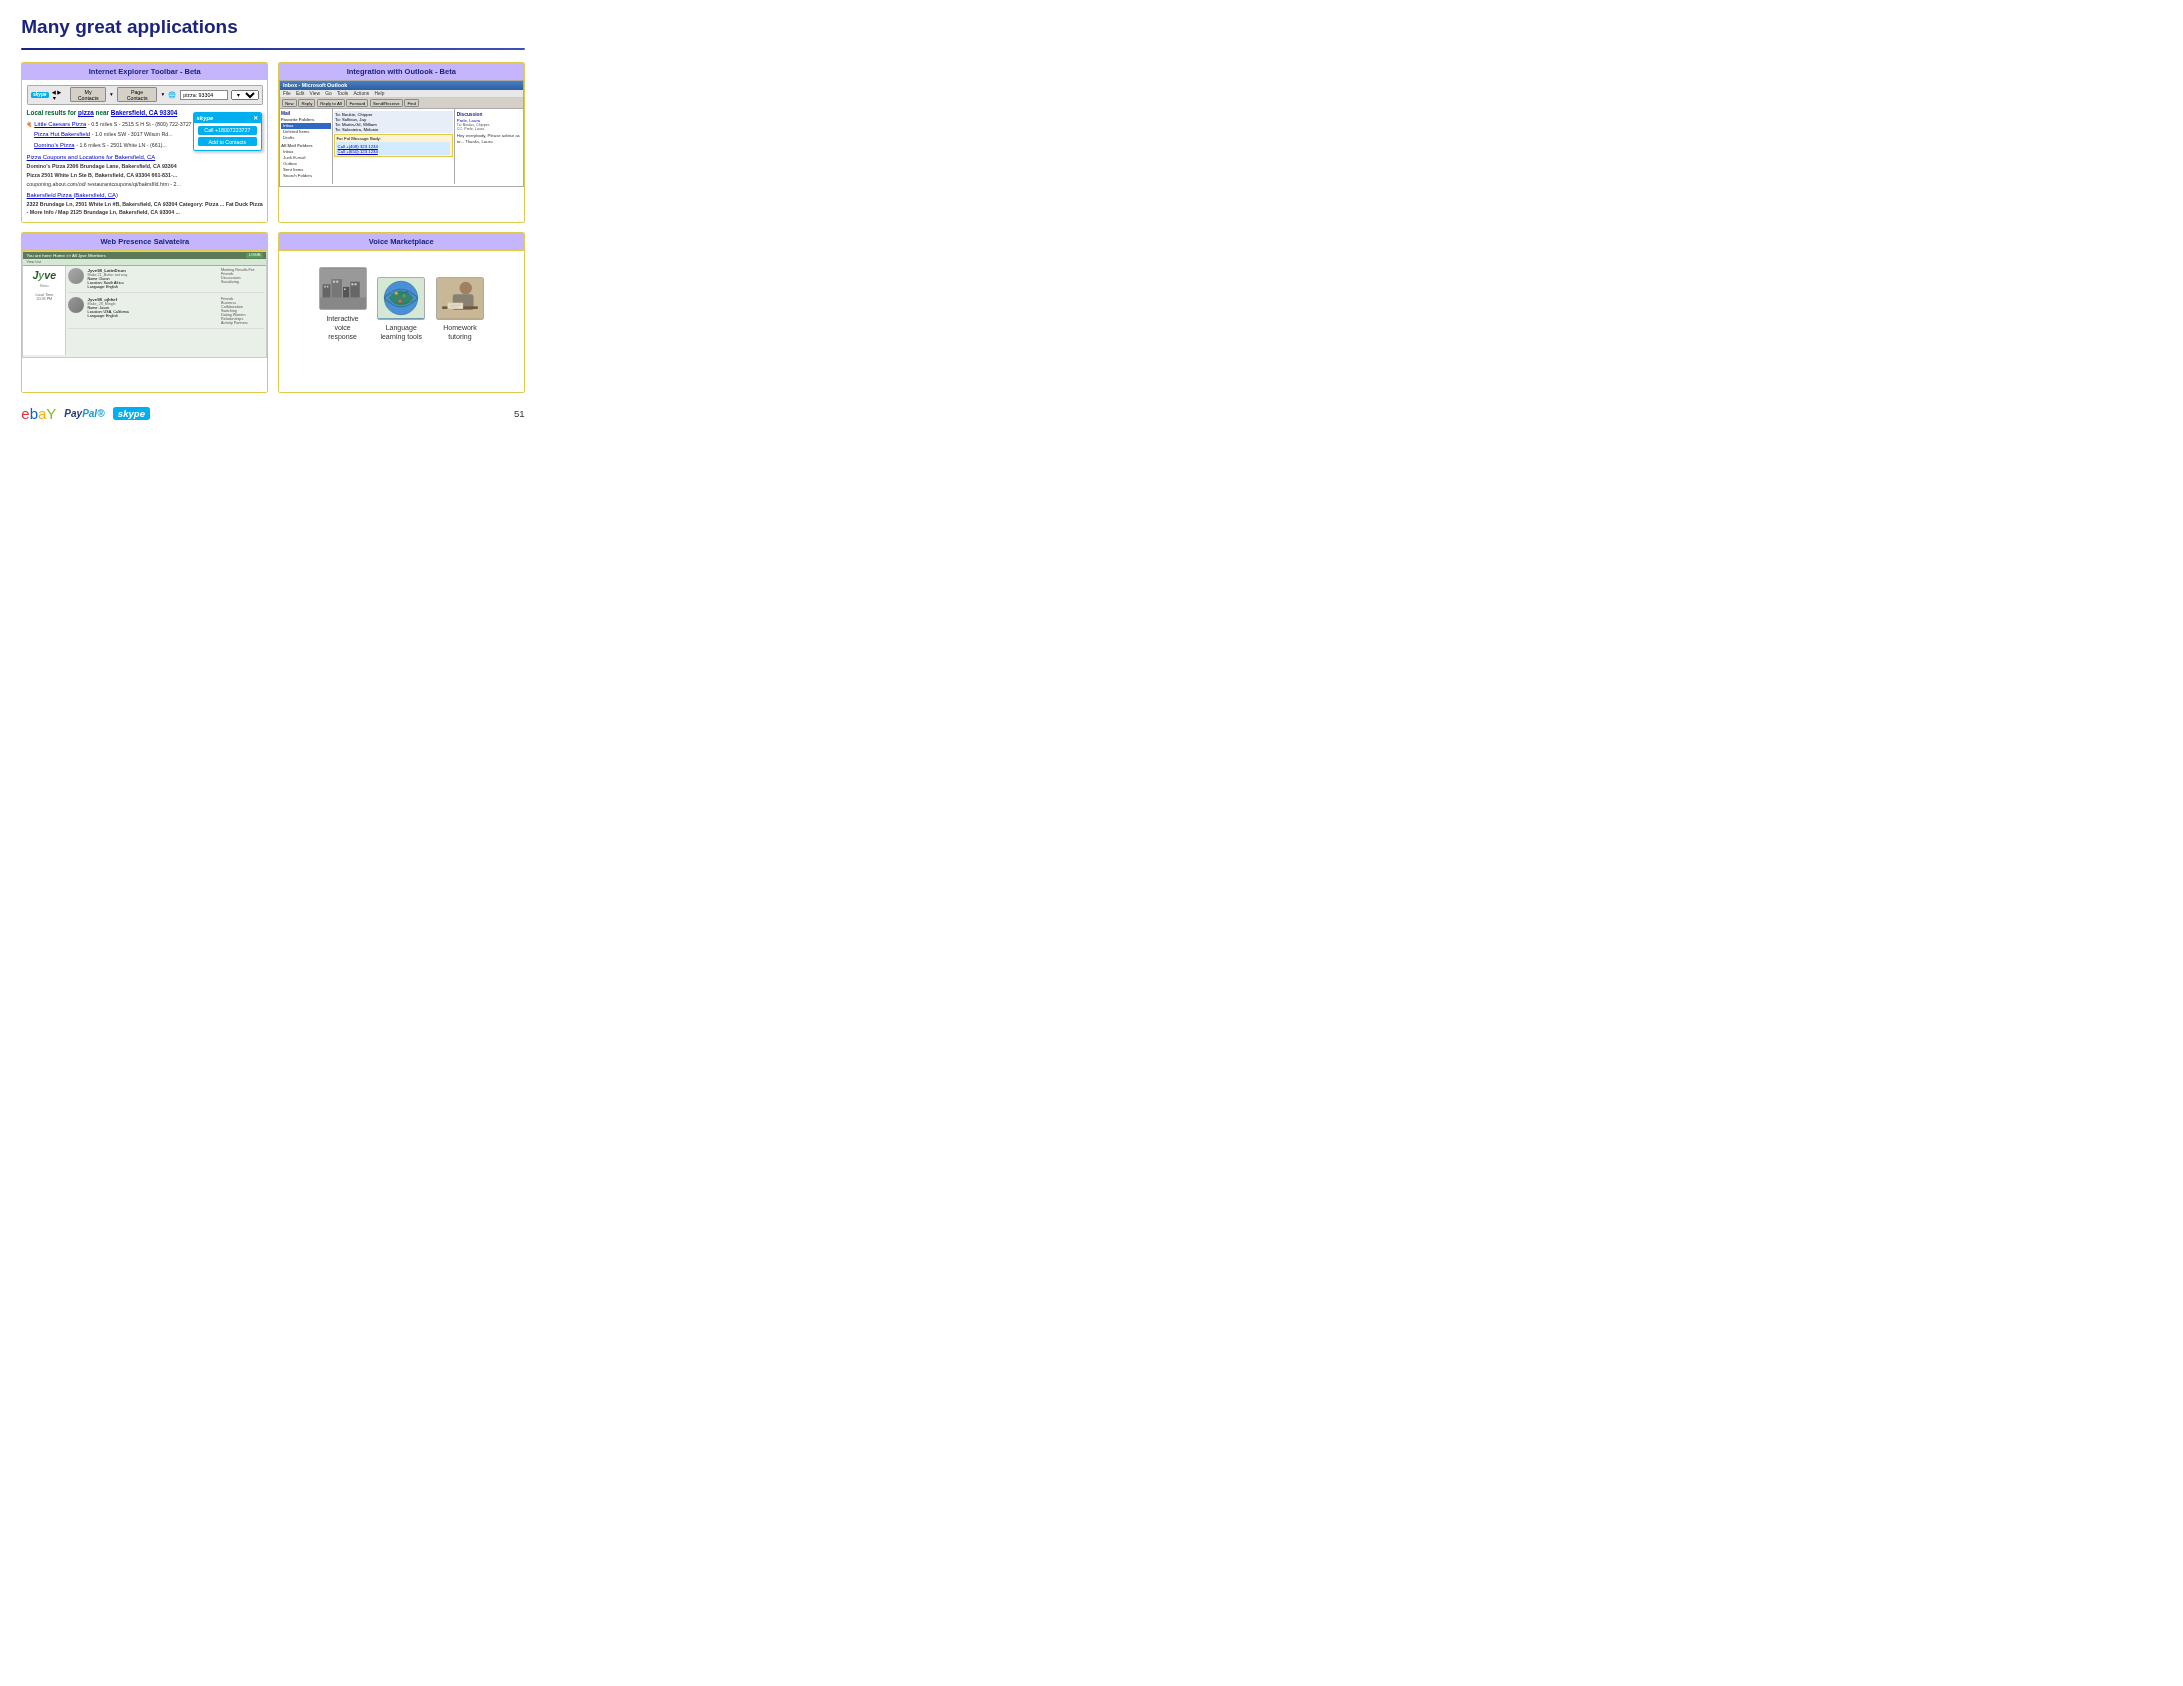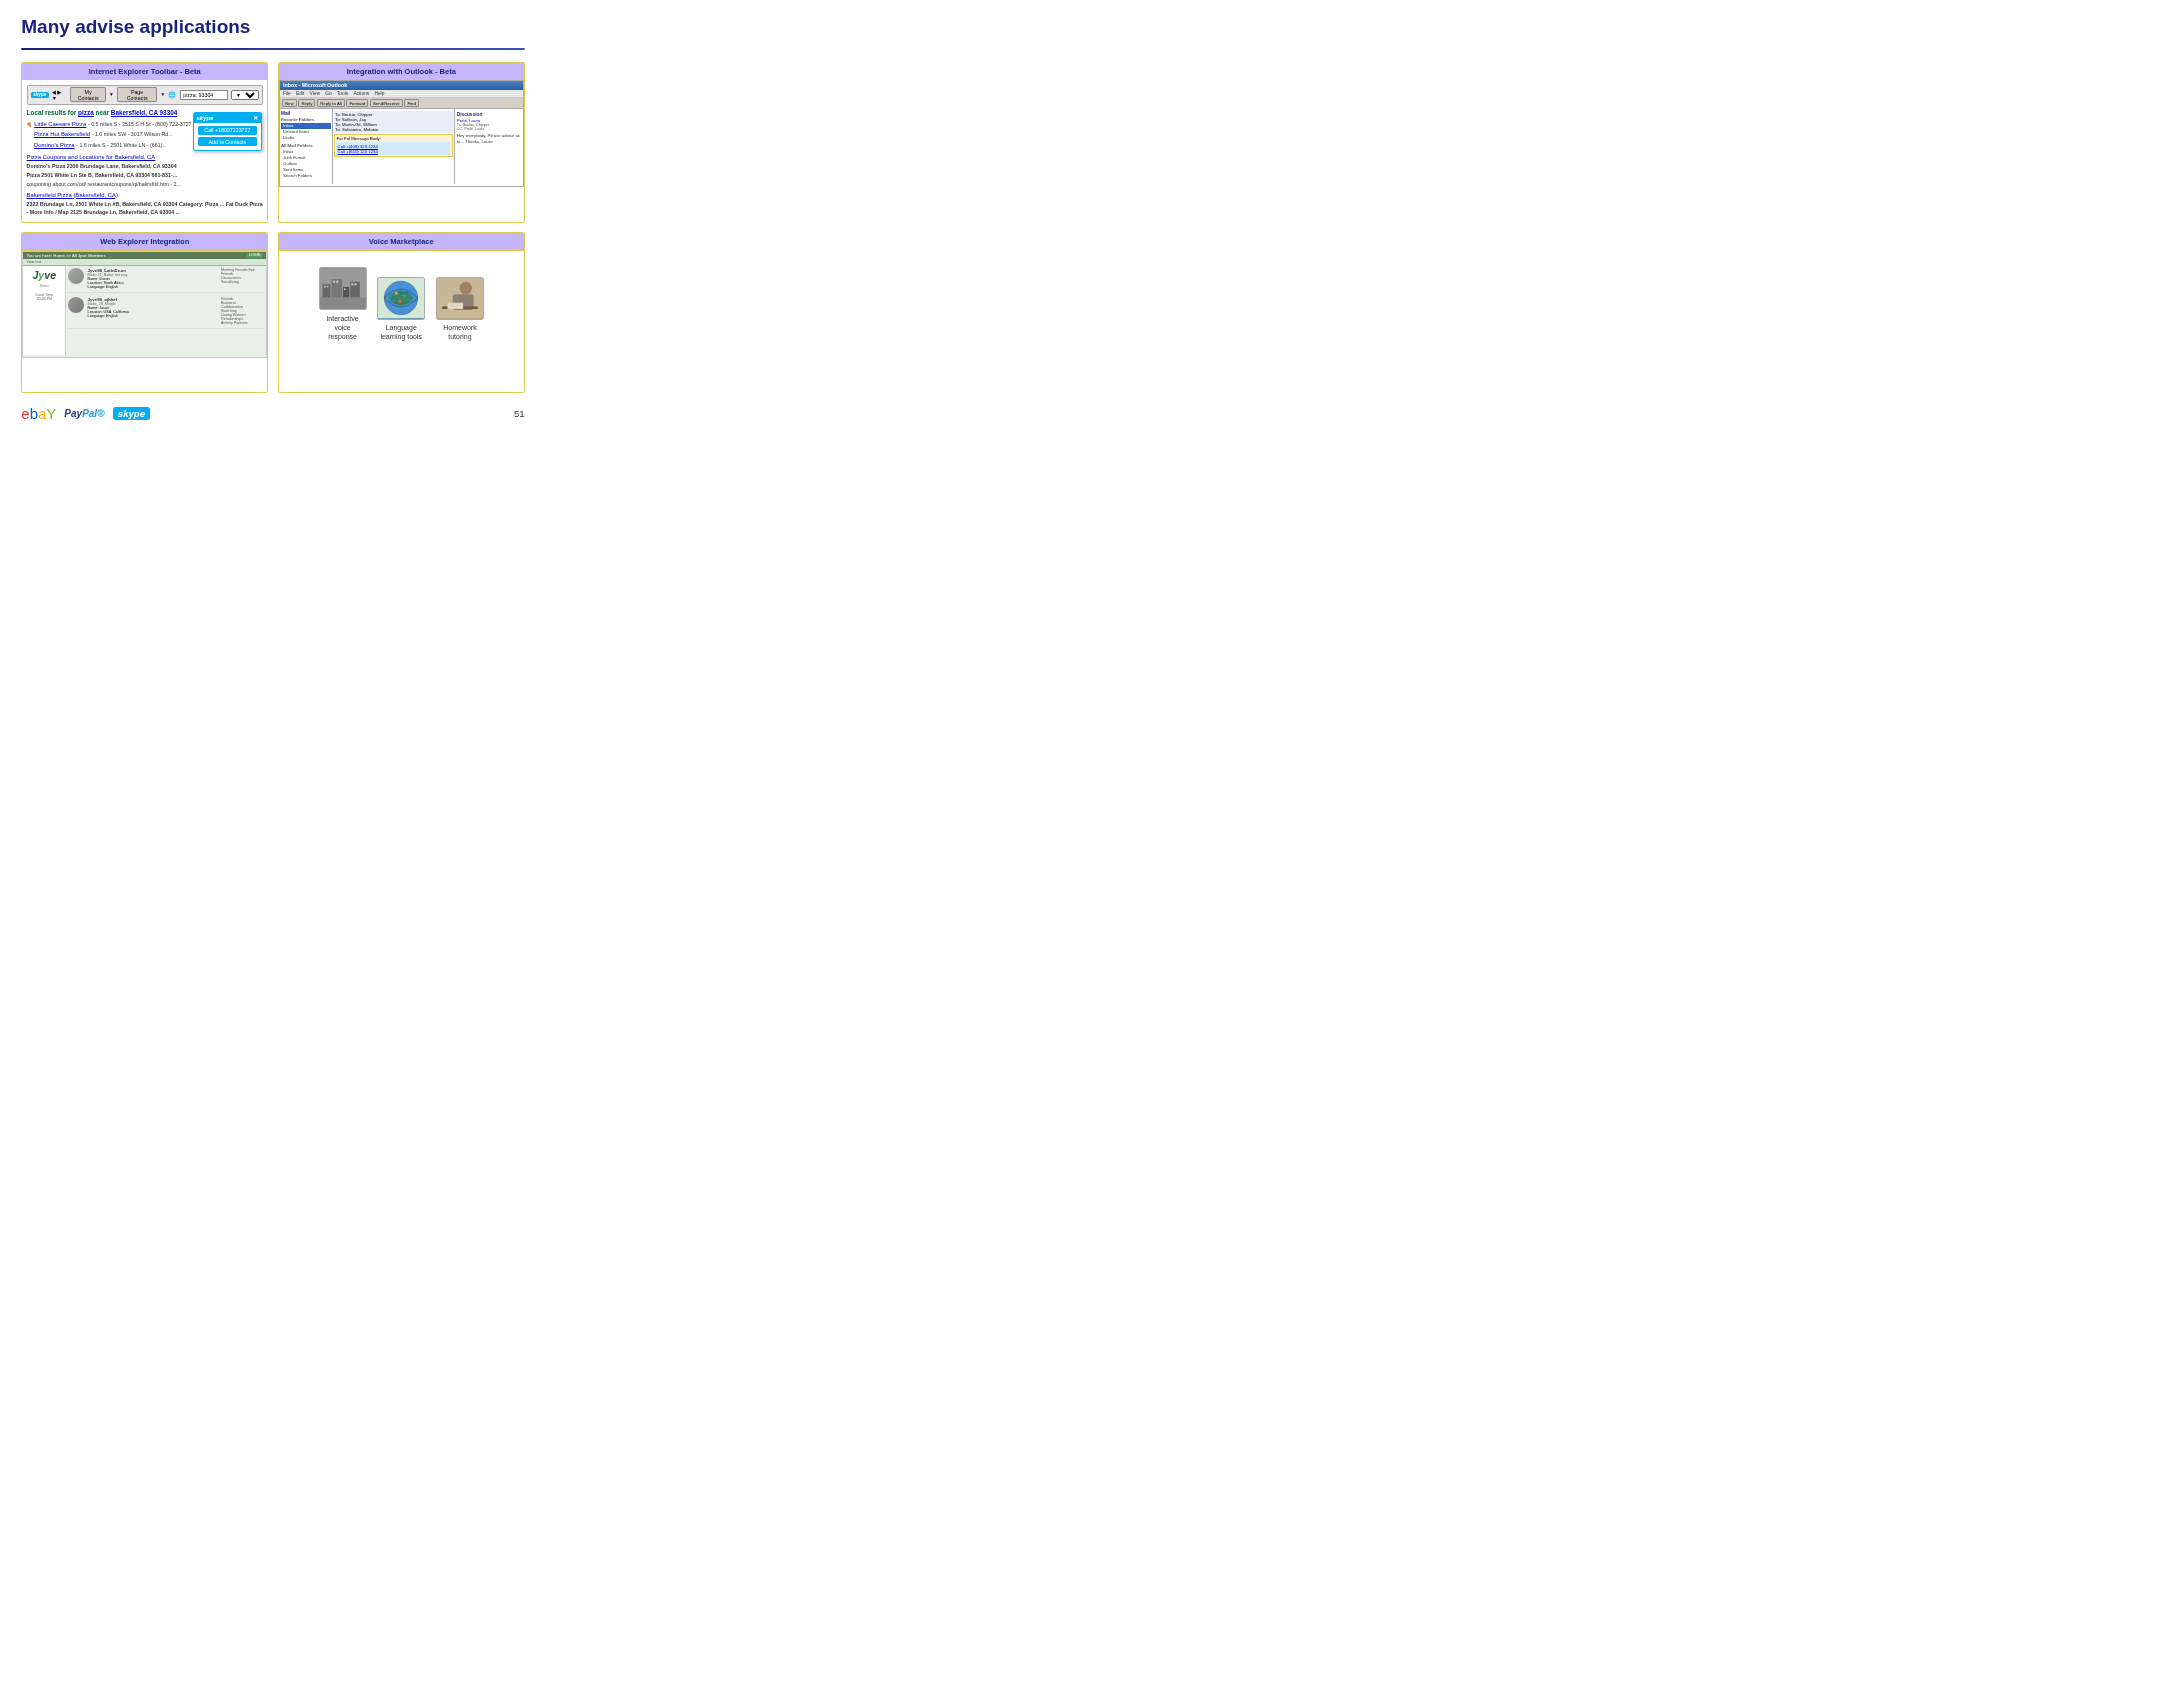--- a/index.html
+++ b/index.html
@@ -458,21 +458,21 @@
       border: 0.5px solid #888;
       padding: 0.5px 2.1px;
       font-size: 4.3px;
       cursor: pointer;
       border-radius: 1.1px;
     }
   </style>
 </head>
 <body>
 
-<h1 class="page-title">Many advise applications</h1>
+<h1 class="page-title">Many great applications</h1>
 
 <div class="divider"></div>
 
 <div class="panels-grid">
 
   <div class="panel">
     <div class="panel-header">Internet Explorer Toolbar - Beta</div>
     <div class="panel-body">
 
       <div class="ie-toolbar-bar">
@@ -584,21 +584,21 @@
             <div style="font-size:3.7px;color:#555;">To: Boulas, Chipper,</div>
             <div style="font-size:3.7px;color:#555;">CC: Prele, Laura</div>
             <div style="font-size:4.3px;color:#333;margin-top:2.1px;line-height:1.4;">Hey everybody, Please advise as to... Thanks, Laura</div>
           </div>
         </div>
       </div>
     </div>
   </div>
 
   <div class="panel">
-    <div class="panel-header">Web Explorer Integration</div>
+    <div class="panel-header">Web Presence Salvateira</div>
     <div class="panel-body" style="padding:0;">
       <div class="jyve-mock">
         <div class="jyve-header">
           <span>You are here: Home &gt;&gt; All Jyve Members</span>
           <button style="float:right;background:#5a9a5a;color:#fff;border:none;font-size:3.7px;padding:0.5px 2.7px;cursor:pointer;">LOGIN</button>
         </div>
         <div class="jyve-nav">
           <span style="cursor:pointer;">View List</span>
         </div>
         <div class="jyve-body">

